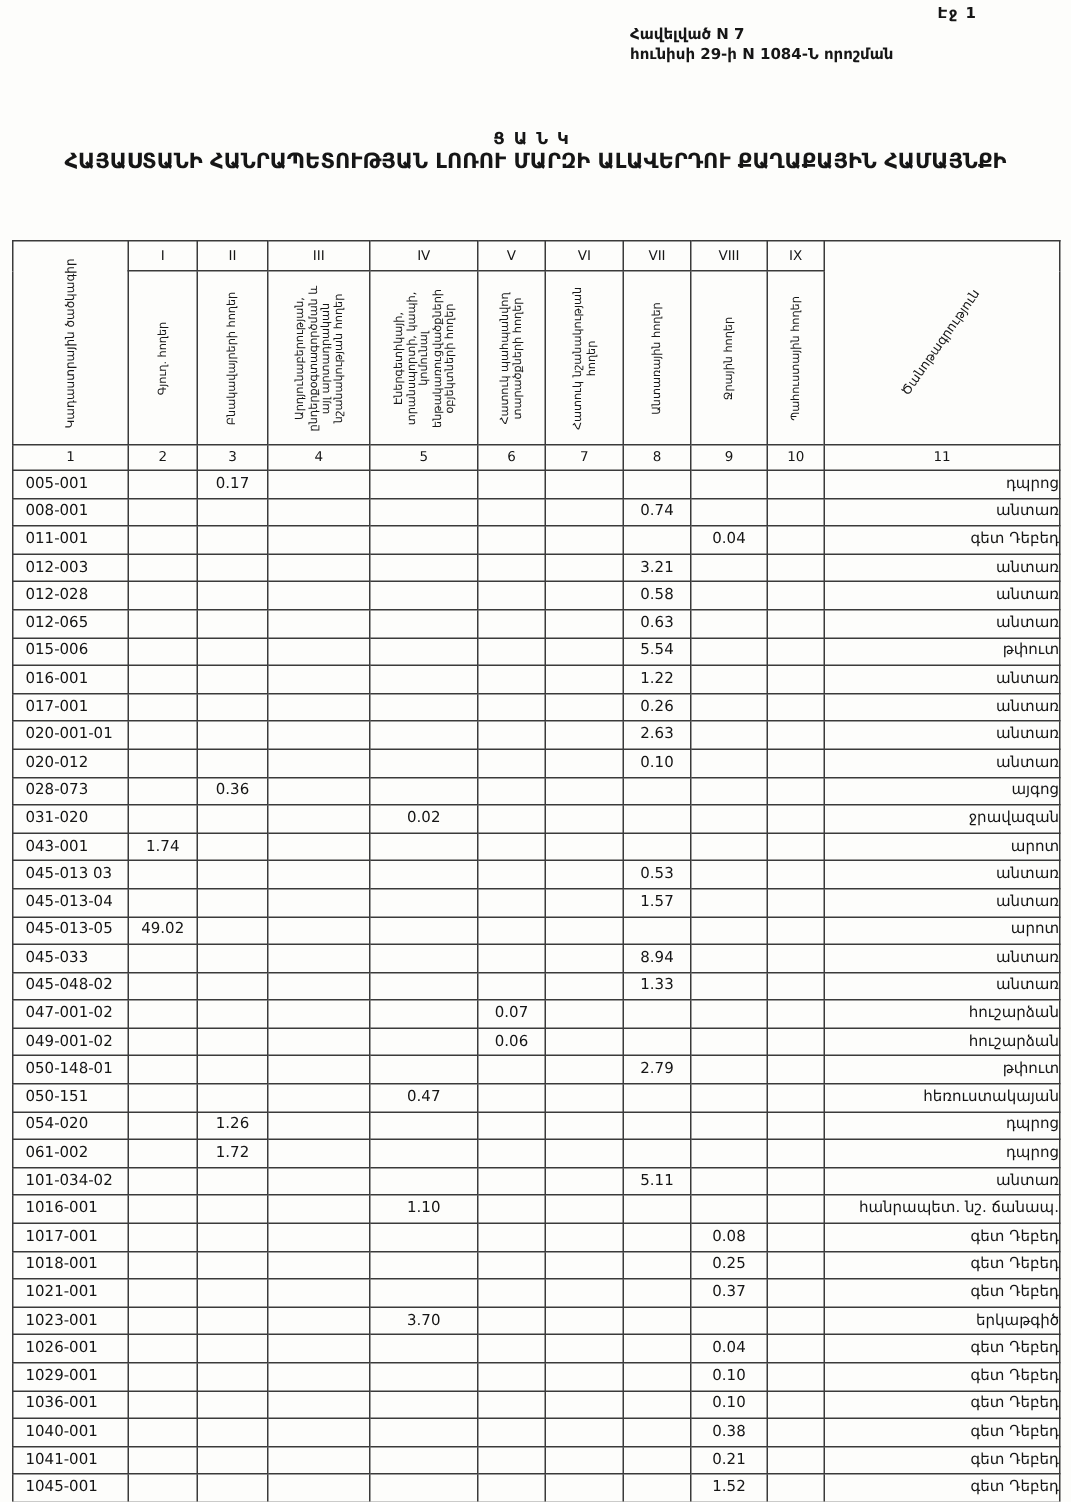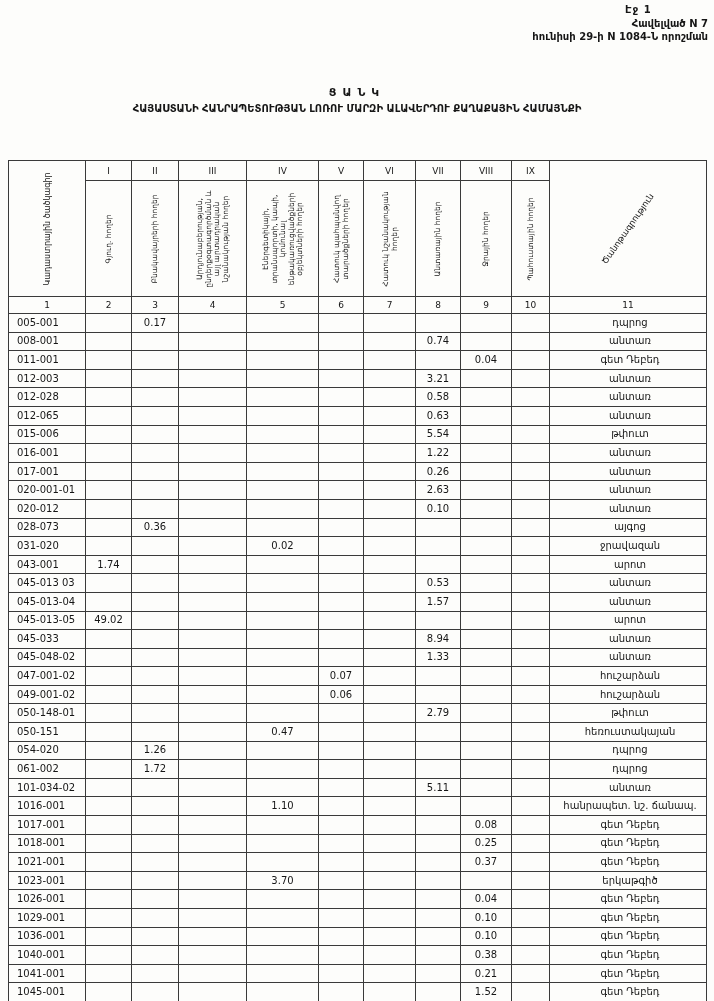--- a/index.html
+++ b/index.html
@@ -10,29 +10,29 @@
     color:#161616;
     overflow:hidden;
     position:relative;
   }
   .page-num {
     position:absolute; top:4px; left:625px;
     font-size:10px; font-weight:bold; letter-spacing:1px;text-align:right;
   }
   .appendix {
     position:absolute; top:17px; left:420px; width:288px;
-    text-align:right; font-size:10px; font-weight:bold; line-height:13px;
+    text-align:left; font-size:10px; font-weight:bold; line-height:13px;
   }
   .list-label {
     position:absolute; top:86px; left:0; width:100%;
     text-align:center; font-size:11px; font-weight:bold; letter-spacing:6px;
   }
   .title {
     position:absolute; top:102px; left:0; width:100%;
-    text-align:center; font-size:10px; font-weight:bold; line-height:13.5px;
+    text-align:center; font-size:14px; font-weight:bold; line-height:13.5px;
   }
   table.land {
     position:absolute; top:160px; left:8px; width:698px;
     border-collapse:collapse; table-layout:fixed;
     background:#fdfdfb;
   }
   .land th, .land td {
     border:1px solid #3a3a3a; font-weight:normal; overflow:hidden;
   }
   .roman-row th.roman { height:20px; font-size:9px; text-align:center; vertical-align:middle; }
@@ -47,21 +47,21 @@
   .ntext {
     position:absolute; left:50%; top:50%;
     transform:translate(-50%,-50%) rotate(-55deg);
     width:120px; font-size:8.5px; line-height:9px; text-align:center;
   }
   .num-row td { height:17px; font-size:9px; text-align:center; vertical-align:middle; }
   tbody tr { height:18.6px; }
   tbody td { font-size:10px; line-height:12px; vertical-align:middle; }
   td.code { padding-left:8px; text-align:left; }
   td.val  { text-align:center; }
-  td.note { padding-left:4px; text-align:center;margin-top:15px; }
+  td.note { padding-left:4px; text-align:right;margin-top:15px; }
 </style>
 </head>
 <body>
 
 <div class="page-num">Էջ 1</div>
 
 <div class="appendix">
   <div>Հավելված N 7</div>
   <div>հունիսի 29-ի N 1084-Ն որոշման</div>
 </div>

